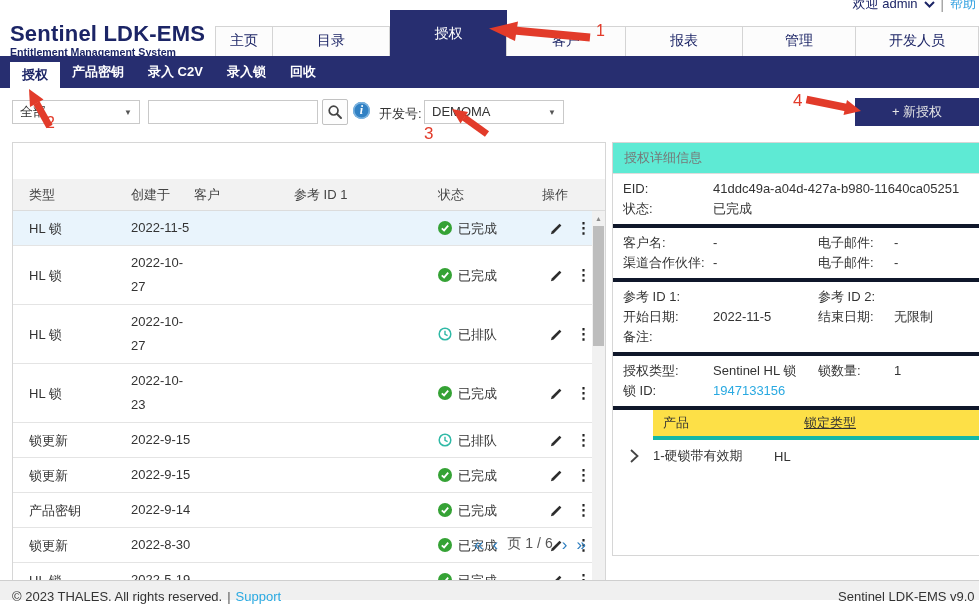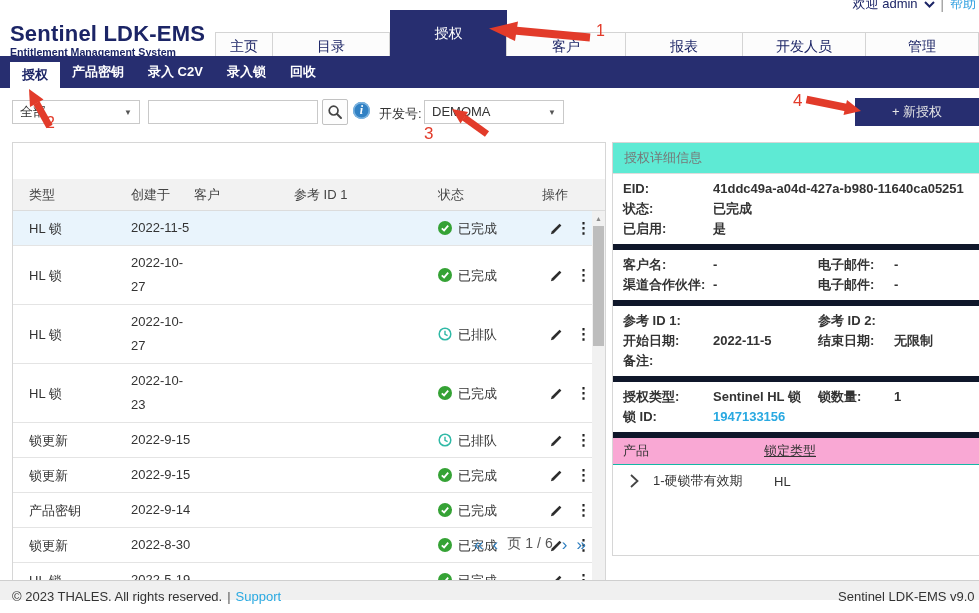--- a/index.html
+++ b/index.html
@@ -8,21 +8,21 @@
 
   
   .top{position:absolute;left:0;top:0;width:979px;height:56px;background:#fff;}
   .logo{position:absolute;left:10px;top:6px;margin-top:16px;}
   .logo-title{font-size:22px;font-weight:bold;color:#1c2566;letter-spacing:.2px;line-height:24px;}
   .logo-sub{font-size:10.6px;font-weight:bold;color:#1c2566;line-height:12px;}
   .welcome{position:absolute;right:3px;top:-5px;font-size:13px;color:#1c2566;display:flex;align-items:center;gap:6px;white-space:nowrap;}
   .welcome .wdiv{color:#8a8a8a;}
   .help{color:#2f9fe0;}
   .tabs{position:absolute;right:0;bottom:0;display:flex;align-items:flex-end;}
-  .tab{box-sizing:border-box;height:24px;line-height:27px;text-align:center;font-size:14px;color:#1c2566;
+  .tab{box-sizing:border-box;height:30px;line-height:27px;text-align:center;font-size:14px;color:#1c2566;
        background:#fcfcfc;border:1px solid #d4d4d4;border-bottom:none;margin-left:-1px;cursor:default;}
   .tab.active{height:46px;line-height:46px;background:#272e70;color:#fff;border:none;margin-left:0;}
   .tw1{width:58px}.tw2{width:118px}.tw3{width:117px}.tw4{width:120px}.tw5{width:118px}.tw6{width:114px}.tw7{width:124px}
 
   
   .subnav{position:absolute;left:0;top:56px;width:979px;height:32px;background:#272e70;display:flex;align-items:flex-end;padding-left:10px;box-sizing:border-box;}
   .subnav-item{color:#fff;font-size:13px;font-weight:bold;padding:0 12px;height:32px;line-height:32px;white-space:nowrap;}
   .subnav-item.active{background:#fff;color:#1c2566;height:26px;line-height:26px;}
 
   
@@ -70,29 +70,29 @@
   .sb-thumb{position:absolute;left:1px;top:15px;width:11px;height:120px;background:#bdbdbd;}
 
   
   .pagination{position:absolute;left:420px;top:535px;width:220px;display:flex;justify-content:center;align-items:center;gap:9px;font-size:14px;color:#555;}
   .pg-ic{color:#2f7fc0;font-size:17px;line-height:17px;}
   .pg-text{display:flex;gap:4px;color:#555;}
 
   
   .detail-panel{position:absolute;left:612px;top:142px;width:368px;height:414px;border:1px solid #d6d6d6;box-sizing:border-box;background:#fff;}
   .dp-header{height:30px;background:#5eead4;border-bottom:1px solid #ddd;color:#777;font-size:13px;line-height:30px;padding-left:11px;}
-  .dp-section{padding:5px 0;border-bottom:6px solid #0f172a;font-weight:bold;}
+  .dp-section{padding:5px 0;border-bottom:4px solid #0f172a;}
   .d-row{display:flex;line-height:20px;font-size:13px;color:#333;padding:0 10px;}
   .d-label{width:90px;flex:none;}
   .d-value{width:105px;flex:none;}
   .d-value-wide{flex:1;}
   .d-label2{width:76px;flex:none;}
   .d-value2{flex:1;}
   .link{color:#29a9e1;}
-  .prod-header{display:flex;height:26px;background:#f9a8d4;border-bottom:1px solid #14b8a6;font-size:13px;color:#333;line-height:26px;}
+  .prod-header{display:flex;height:26px;background:#fde047;border-bottom:4px solid #14b8a6;font-size:13px;color:#333;line-height:26px;margin-left:40px;}
   .ph-product{padding-left:10px;width:141px;flex:none;}
   .ph-lock{text-decoration:underline;}
   .prod-row{display:flex;align-items:center;height:32px;font-size:13px;color:#333;}
   .prod-chevron{margin-left:17px;display:inline-flex;flex:none;}
   .prod-name{margin-left:14px;width:121px;flex:none;}
 
   
   .footer{position:absolute;left:0;top:580px;width:979px;height:20px;background:#f0f0f0;border-top:1px solid #cfcfcf;box-sizing:border-box;font-size:13px;color:#333;}
   .f-left{position:absolute;left:12px;top:0;line-height:31px;display:flex;gap:5px;}
   .f-div{color:#555;}
@@ -125,22 +125,22 @@
       </span>
       <span class="wdiv">|</span>
       <span class="help">帮助</span>
     </div>
     <div class="tabs">
       <div class="tab tw1">主页</div>
       <div class="tab tw2">目录</div>
       <div class="tab tw3 active">授权</div>
       <div class="tab tw4">客户</div>
       <div class="tab tw5">报表</div>
+      <div class="tab tw6">管理</div>
       <div class="tab tw7">开发人员</div>
-      <div class="tab tw6">管理</div>
     </div>
   </div>
 
   <div class="subnav">
     <div class="subnav-item active">授权</div>
     <div class="subnav-item">产品密钥</div>
     <div class="subnav-item">录入 C2V</div>
     <div class="subnav-item">录入锁</div>
     <div class="subnav-item">回收</div>
   </div>
@@ -488,24 +488,20 @@
 
     <div class="dp-section">
       <div class="d-row">
           <span class="d-label">EID:</span>
           <span class="d-value-wide">41ddc49a-a04d-427a-b980-11640ca05251</span>
         </div>
       <div class="d-row">
           <span class="d-label">状态:</span>
           <span class="d-value-wide">已完成</span>
         </div>
-      <div class="d-row">
-          <span class="d-label">已启用:</span>
-          <span class="d-value-wide">是</span>
-        </div>
     </div>
 
     <div class="dp-section">
       <div class="d-row">
         <span class="d-label">客户名:</span>
         <span class="d-value">-</span>
         <span class="d-label2">电子邮件:</span>
         <span class="d-value2">-</span>
       </div>
       <div class="d-row">

